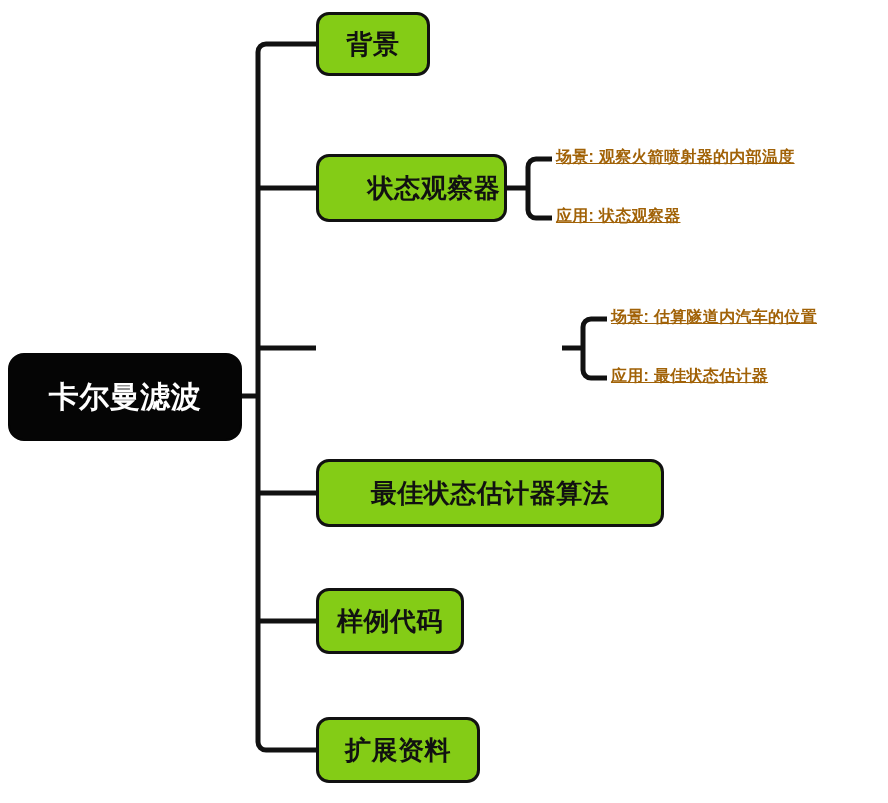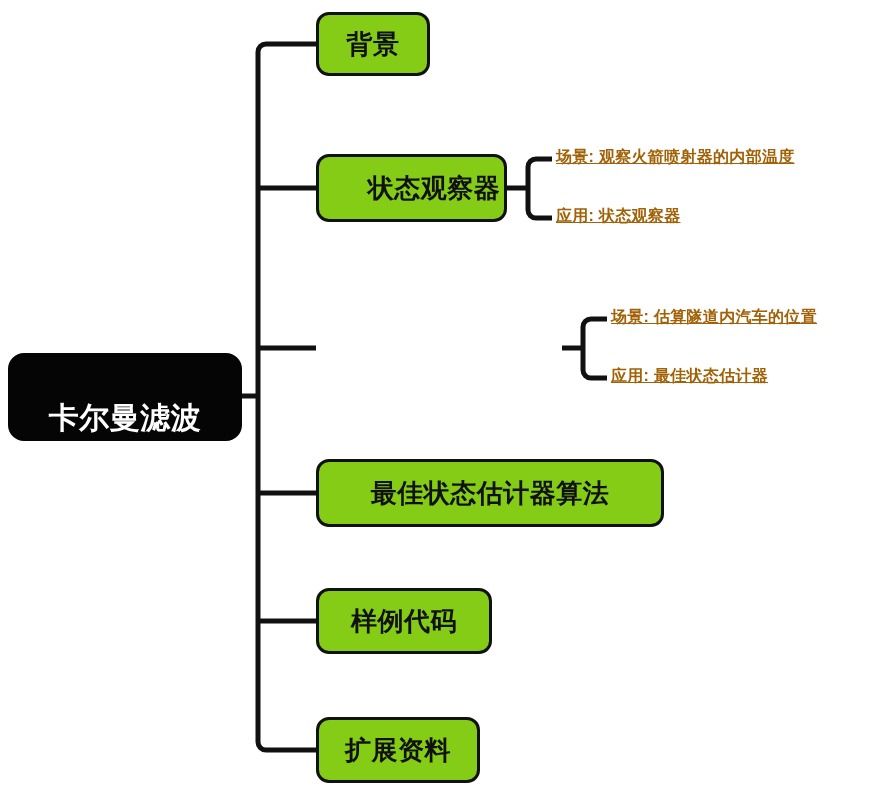--- a/index.html
+++ b/index.html
@@ -86,38 +86,38 @@
       <path d="M 272 750 L 316 750"></path>
 
       <path d="M 507 188 L 528 188"></path>
       <path d="M 552 159 L 536 159 A 8 8 0 0 0 528 167 L 528 210 A 8 8 0 0 0 536 218 L 552 218"></path>
 
       <path d="M 562 348 L 583 348"></path>
       <path d="M 607 319 L 591 319 A 8 8 0 0 0 583 327 L 583 370 A 8 8 0 0 0 591 378 L 607 378"></path>
     </g>
   </svg>
 
-  <div class="node node-root" style="left:8px; top:353px; width:234px; height:88px;align-items:flex-end;">
+  <div class="node node-root" style="left:8px; top:353px; width:234px; height:88px;">
     <span>卡尔曼滤波</span>
   </div>
 
   <div class="node node-branch" style="left:316px; top:12px; width:114px; height:64px;">
     <span>背景</span>
   </div>
 
   <div class="node node-branch" style="left:316px; top:154px; width:191px; height:68px;padding-left:45px;">
     <span>状态观察器</span>
   </div>
 
 
   <div class="node node-branch" style="left:316px; top:459px; width:348px; height:68px;">
     <span>最佳状态估计器算法</span>
   </div>
 
-  <div class="node node-branch" style="left:316px; top:588px; width:176px; height:66px;">
+  <div class="node node-branch" style="left:316px; top:588px; width:148px; height:66px;">
     <span>样例代码</span>
   </div>
 
   <div class="node node-branch" style="left:316px; top:717px; width:164px; height:66px;">
     <span>扩展资料</span>
   </div>
 
   <div class="leaf-label" style="left:556px; top:147px;">场景: 观察火箭喷射器的内部温度</div>
 
   <div class="leaf-label" style="left:556px; top:206px;">应用: 状态观察器</div>

